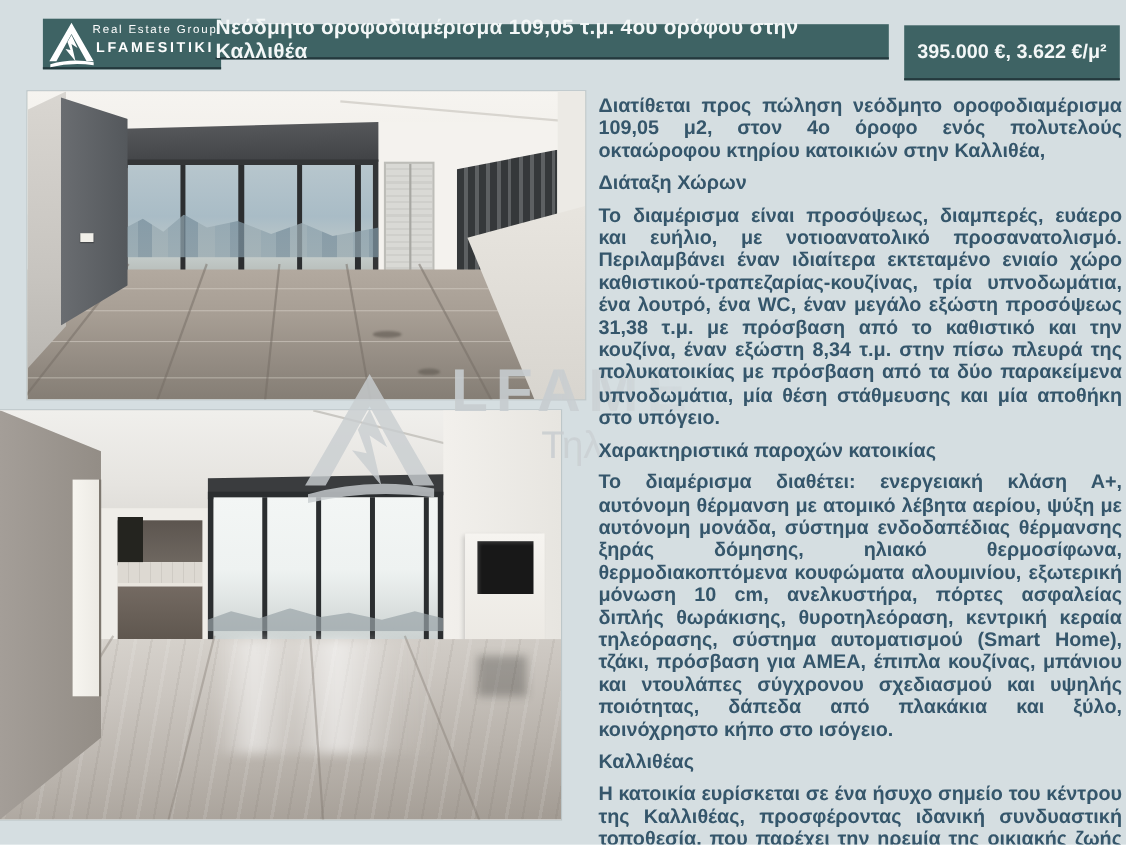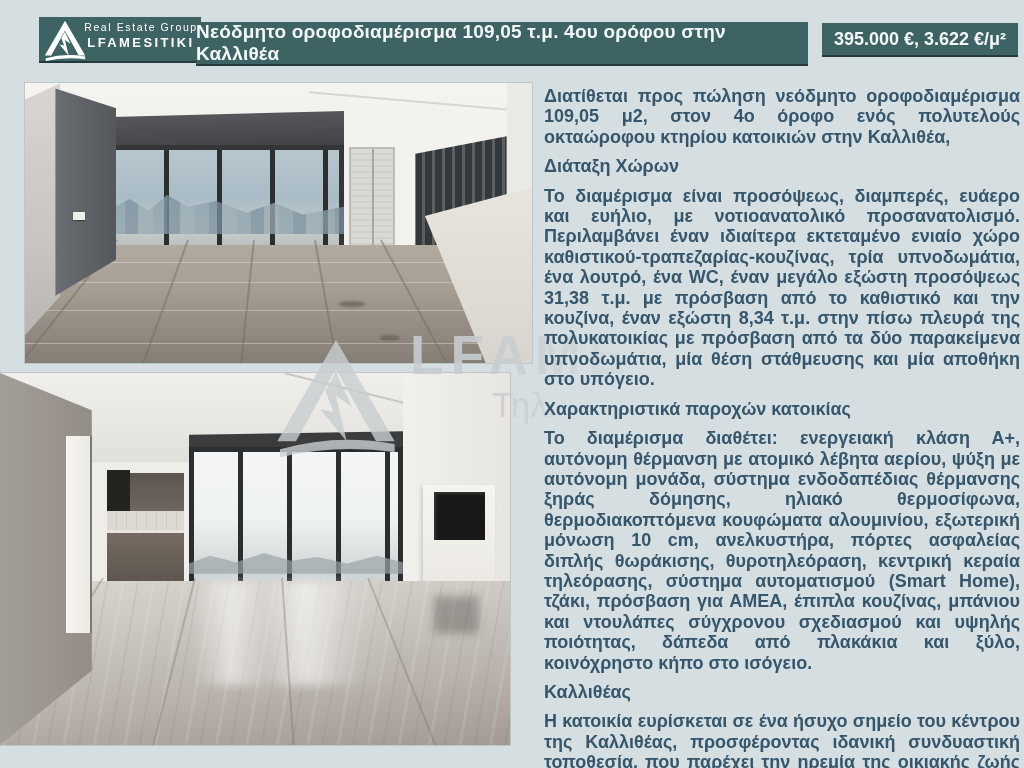--- a/index.html
+++ b/index.html
@@ -9,26 +9,26 @@
 
   
   .logo-box { position:absolute; left:6px; top:17px; width:162px; height:46px;
     background:#3e6364; border-bottom:2px solid #24393d; display:flex; align-items:center;
     z-index:5;margin-left:33px; }
   .logo-box svg { position:absolute; left:1px; top:1px; height:44px; width:50px; }
   .logo-text { position:absolute; left:44px; top:4px; width:116px; text-align:center; color:#fff; }
   .logo-line1 { font-size:10.5px; letter-spacing:1.6px; font-weight:400; white-space:nowrap; }
   .logo-line2 { font-size:13px; font-weight:700; letter-spacing:2.4px; white-space:nowrap; margin-top:2px; }
 
-  .title-bar { position:absolute; left:196px; top:22px; width:612px; height:44px;
+  .title-bar { position:absolute; left:196px; top:22px; width:612px; height:32px;
     background:#3e6364; border-bottom:2px solid #24393d; display:flex; align-items:center; justify-content:center;
     z-index:5; }
   .title-bar span { color:#f3f7f7; font-size:19px; font-weight:700; letter-spacing:.2px; }
 
-  .price-badge { position:absolute; left:822px; top:23px; width:196px; height:34px;
+  .price-badge { position:absolute; left:822px; top:23px; width:196px; height:50px;
     background:#3e6364; border-bottom:2px solid #24393d; display:flex; align-items:center; justify-content:center;
     z-index:5; }
   .price-badge span { color:#f3f7f7; font-size:18px; font-weight:700; }
 
   
   .photo { position:absolute; overflow:hidden; z-index:1; box-shadow:0 0 0 1px rgba(120,130,132,.25); }
   .photo-top { left:25px; top:83px; width:507px; height:280px; background:#ece9e4; }
   .photo-bottom { left:0px; top:373px; width:510px; height:372px; background:#e8e6e1; }
 
   

